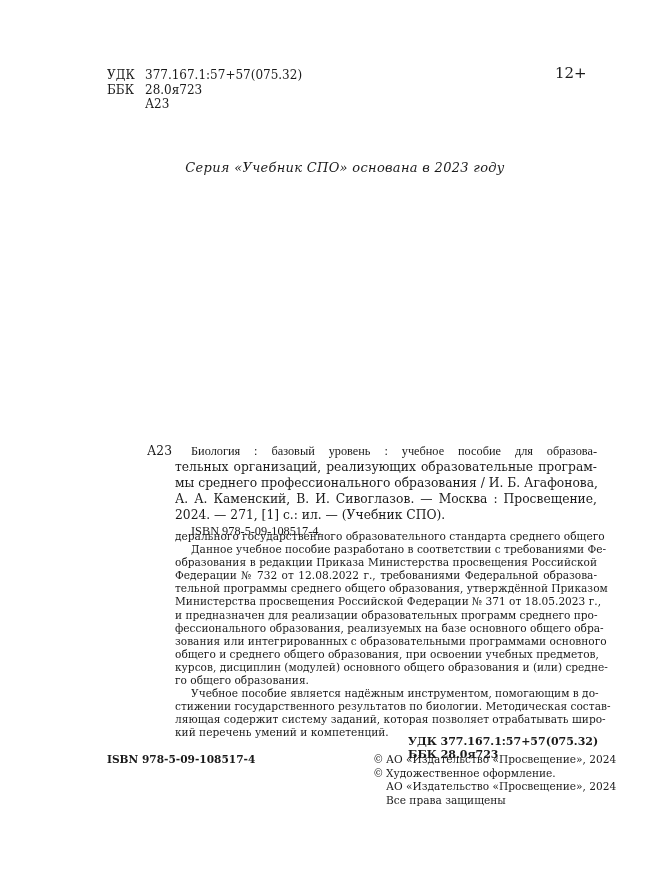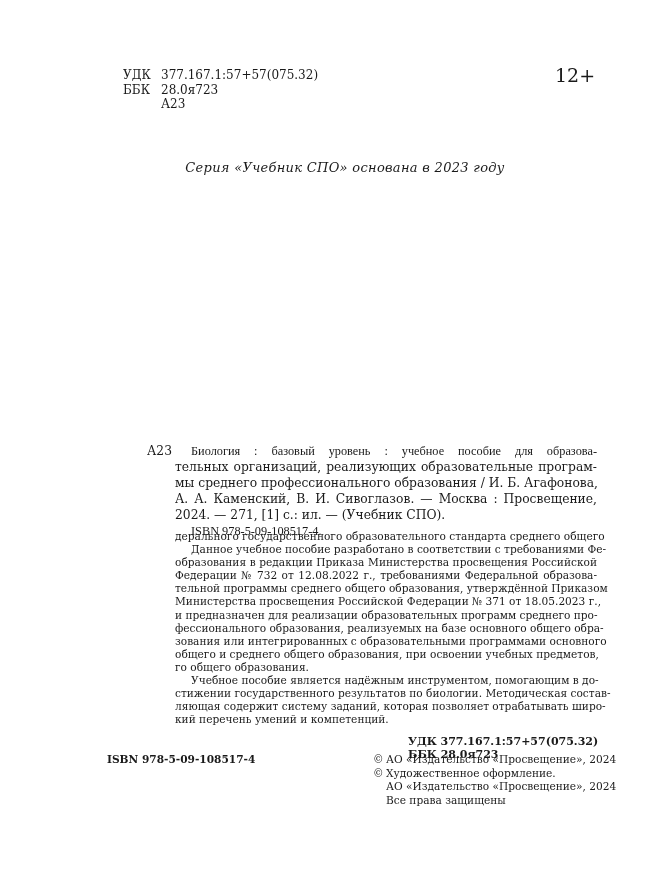--- a/index.html
+++ b/index.html
@@ -4,22 +4,22 @@
   <style>
     html, body { margin: 0; padding: 0; background: #ffffff; }
     body {
       width: 650px; height: 869px; position: relative; overflow: hidden;
       font-family: "DejaVu Serif", "Liberation Serif", serif;
       color: #1a1a1a;
     }
     .abs { position: absolute; white-space: nowrap; }
     .udk-block { left: 107px; top: 68px; font-size: 12px; line-height: 14.5px; }
     .udk-block .row { display: flex; }
-    .udk-block .lbl { width: 38px; margin-left: 16px; }
-    .age { left: 555px; top: 64px; font-size: 19px; text-align: right; }
+    .udk-block .lbl { width: 38px; }
+    .age { left: 555px; top: 64px; font-size: 15px; text-align: right; }
     .series { left: 0; width: 690px; top: 160px; text-align: center; font-style: italic; font-size: 13px; letter-spacing: 0.3px; }
 
     .card { left: 147px; top: 443px; width: 455px; }
     .card .author { margin-left: 28px; font-weight: bold; font-size: 12.3px; line-height: 16px; }
     .card .main { display: flex; }
     .card .code { width: 28px; font-size: 12.3px; line-height: 16px; }
     .card .desc { width: 422px; font-size: 12.3px; line-height: 16px; text-align: justify; }
     .card .desc .line { display: block; white-space: nowrap; text-align: justify; text-align-last: justify; }
     .card .desc .line.last { text-align-last: left; }
     .card .desc .indent { padding-left: 16px; font-family: Liberation Serif, serif; }
@@ -78,20 +78,21 @@
     <span class="line">дерального государственного образовательного стандарта среднего общего</span>
     <span class="line indent">Данное учебное пособие разработано в соответствии с требованиями Фе-</span>
     <span class="line">образования в редакции Приказа Министерства просвещения Российской</span>
     <span class="line">Федерации № 732 от 12.08.2022 г., требованиями Федеральной образова-</span>
     <span class="line">тельной программы среднего общего образования, утверждённой Приказом</span>
     <span class="line">Министерства просвещения Российской Федерации № 371 от 18.05.2023 г.,</span>
     <span class="line">и предназначен для реализации образовательных программ среднего про-</span>
     <span class="line">фессионального образования, реализуемых на базе основного общего обра-</span>
     <span class="line">зования или интегрированных с образовательными программами основного</span>
     <span class="line">общего и среднего общего образования, при освоении учебных предметов,</span>
+    <span class="line">курсов, дисциплин (модулей) основного общего образования и (или) средне-</span>
     <span class="line last">го общего образования.</span>
   </div>
   <div class="para">
     <span class="line indent">Учебное пособие является надёжным инструментом, помогающим в до-</span>
     <span class="line">стижении государственного результатов по биологии. Методическая состав-</span>
     <span class="line">ляющая содержит систему заданий, которая позволяет отрабатывать широ-</span>
     <span class="line last">кий перечень умений и компетенций.</span>
   </div>
 </div>
 

